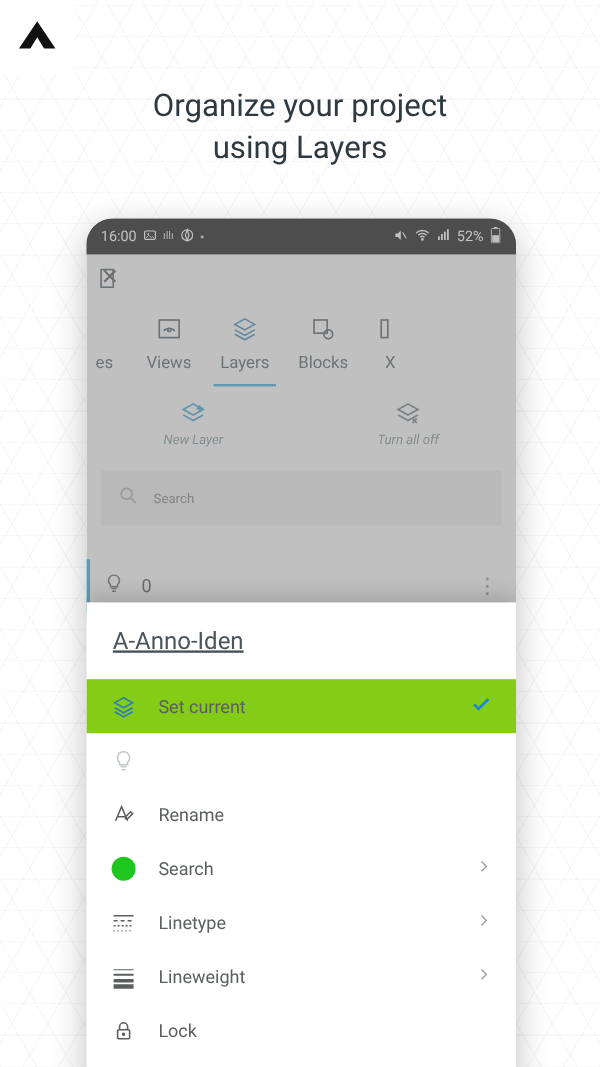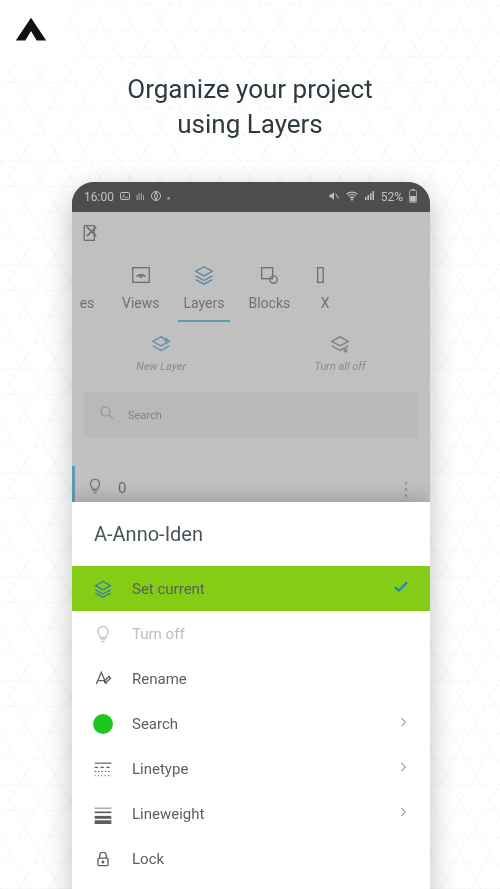--- a/index.html
+++ b/index.html
@@ -79,21 +79,21 @@
   .layer-more { margin-left: auto; color: #8e8e8e; font-size: 18px; letter-spacing: 1px; }
   .current-marker { position: absolute; left: 0; top: 6px; bottom: 6px; width: 3px; background: #2aa8e0; }
 
   
   .sheet {
     position: absolute; left: 0; right: 0; top: 320px; bottom: 0;
     background: #fff;
     box-shadow: 0 -4px 18px rgba(0,0,0,0.2);
   }
   .sheet-title {
-    padding: 20px 22px; font-size: 20px; color: #4a555a; font-weight: 400;
+    padding: 20px 22px; font-size: 20px; color: #4a555a; font-weight: 400; text-decoration: underline;
   }
   .menu { }
   .menu-item {
     display: flex; align-items: center; height: 45px; padding: 0 20px;
     color: #5b5f61; font-size: 15px; gap: 18px;
   }
   .menu-item.selected { background: #84cc16; }
   .mi-icon { width: 22px; display: flex; justify-content: center; }
   .mi-icon svg { width: 20px; height: 20px; }
   .mi-label { flex: 1; }
@@ -294,21 +294,20 @@
         </span>
       </div>
 
       <div class="menu-item">
         <span class="mi-icon muted">
           <svg viewBox="0 0 24 24" fill="none" stroke="#c4c9cc" stroke-width="1.6">
               <path d="M9 18h6M10 21h4"></path>
               <path d="M12 3a6 6 0 00-4 10.5V16h8v-2.5A6 6 0 0012 3z"></path>
             </svg>
         </span>
-        <span class="mi-label muted">Turn off</span>
       </div>
 
       <div class="menu-item">
         <span class="mi-icon">
           <svg viewBox="0 0 24 24" fill="none" stroke="#5b5f61" stroke-width="1.6">
               <path d="M4 18L10 4l6 14M6 14h8"></path>
               <path d="M16 16l5-5-2-2-5 5v2h2z"></path>
             </svg>
         </span>
         <span class="mi-label">Rename</span>

